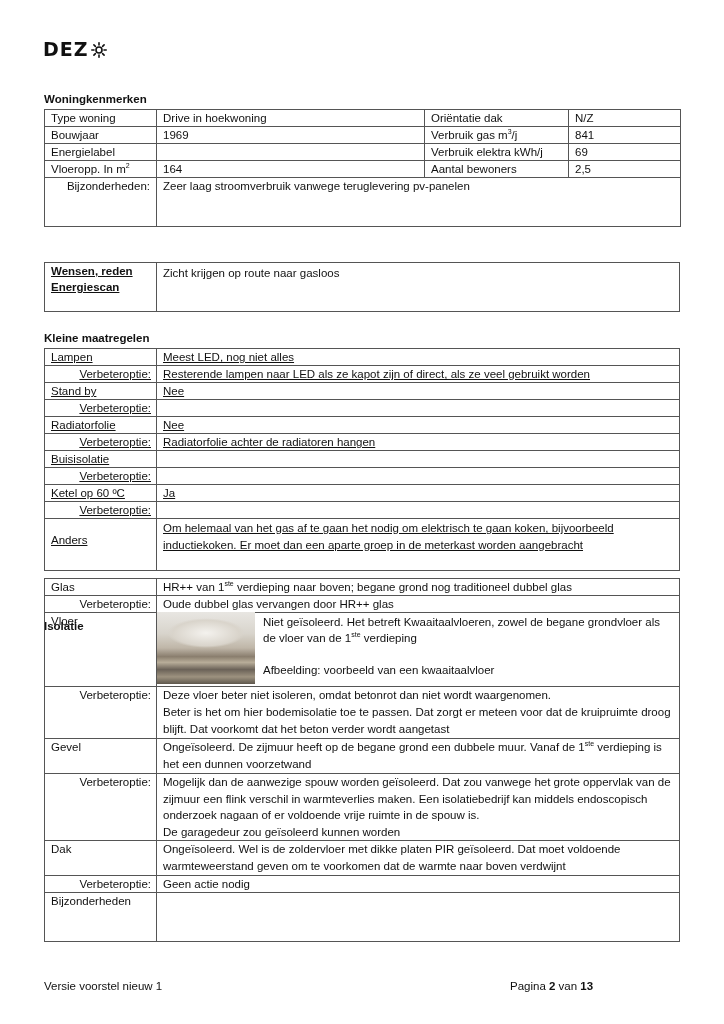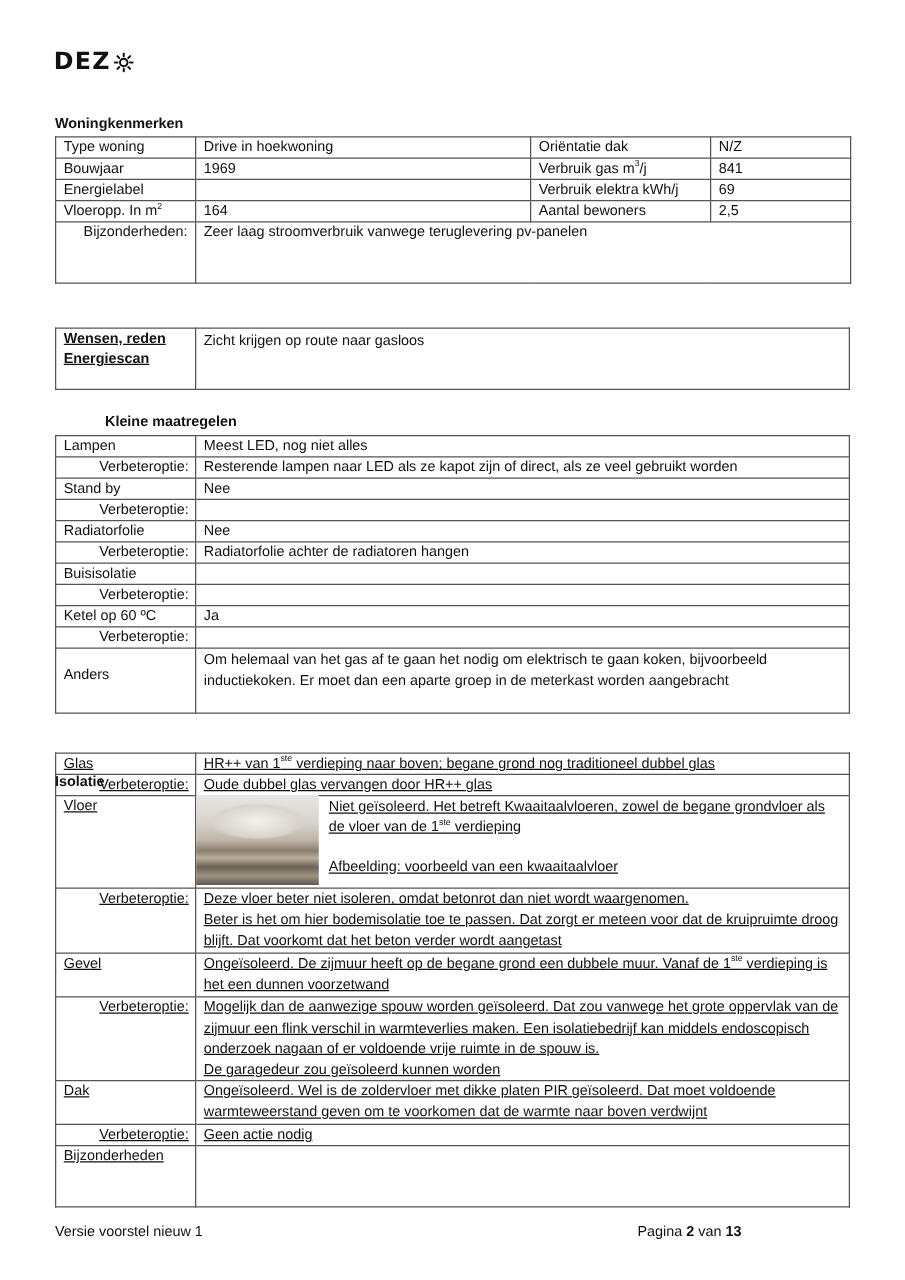--- a/index.html
+++ b/index.html
@@ -84,22 +84,22 @@
       <col>
     </colgroup>
   <tbody>
       <tr>
     <td style="height:48px; font-weight:bold; padding-top:0;text-decoration:underline;">Wensen, reden Energiescan</td>
     <td style="padding-top:2px;">Zicht krijgen op route naar gasloos</td>
   </tr>
 </tbody>
   </table>
 
-<div class="section-title" style="top:332px;margin-left:40px;">Kleine maatregelen</div>
-<table class="doc" style="top:348px;">
+<div class="section-title" style="top:332px;">Kleine maatregelen</div>
+<table class="doc" style="top:348px;text-decoration:underline;">
   <colgroup>
       <col style="width:112px">
       <col>
     </colgroup>
   <tbody>
       <tr>
         <td>Lampen</td>
         <td>Meest LED, nog niet alles</td>
       </tr>
   <tr>
@@ -139,21 +139,21 @@
         <td></td>
       </tr>
   <tr>
         <td style="height:38px; padding-top:13px;">Anders</td>
         <td style="padding-top:1px; line-height:17px;">Om helemaal van het gas af te gaan het nodig om elektrisch te gaan koken, bijvoorbeeld inductiekoken. Er moet dan een aparte groep in de meterkast worden aangebracht</td>
       </tr>
 </tbody>
   </table>
 
 <div class="section-title" style="top:620px;">Isolatie</div>
-<table class="doc" style="top:602px;text-decoration:underline;">
+<table class="doc" style="top:578px;">
   <colgroup>
       <col style="width:112px">
       <col>
     </colgroup>
   <tbody>
       <tr>
     <td>Glas</td>
     <td><span>HR++ van 1</span><sup>ste</sup><span> verdieping naar boven; begane grond nog traditioneel dubbel glas</span></td>
   </tr>
   <tr>

